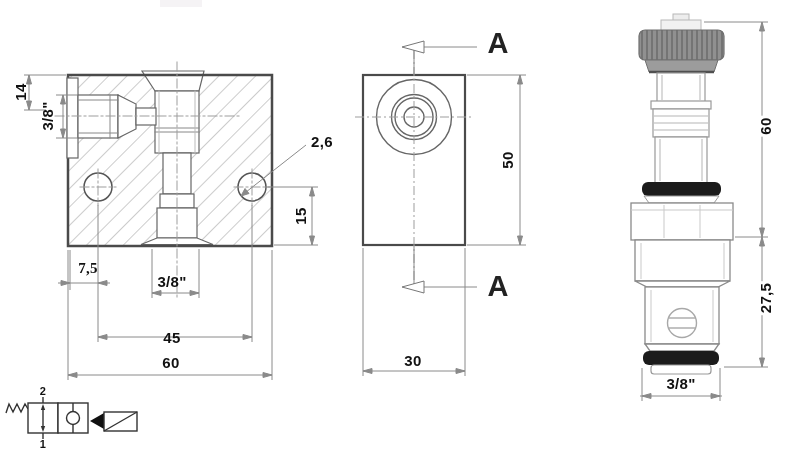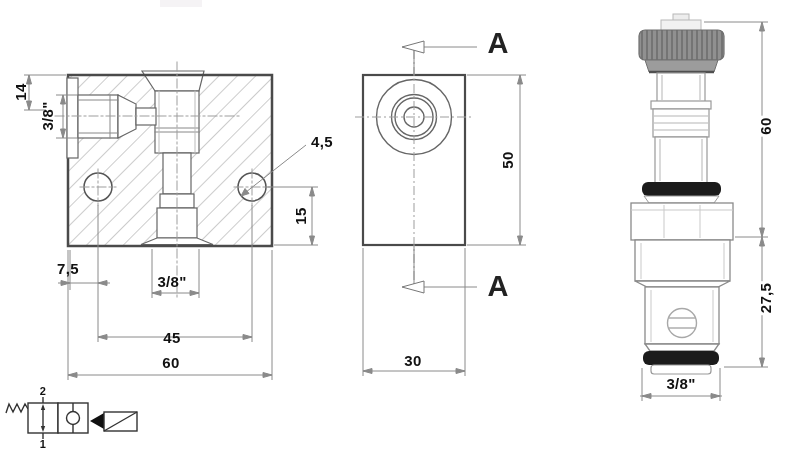--- a/index.html
+++ b/index.html
@@ -255,25 +255,25 @@
     <g>
       <polygon points="90,421 104,413 104,429" fill="#111" stroke="none"></polygon>
       <rect x="104" y="412" width="33" height="19" fill="#fff"></rect>
       <line x1="104" y1="431" x2="137" y2="412"></line>
     </g>
   </g>
 </svg>
 
 <span class="lbl rot" style="left:20px;top:92px;">14</span>
 <span class="lbl rot" style="left:47px;top:116px;">3/8"</span>
-<span class="lbl" style="left:68px;top:268px;">7,5</span>
+<span class="lbl" style="left:88px;top:268px;font-family:Liberation Serif, serif;">7,5</span>
 <span class="lbl" style="left:172px;top:281px;">3/8"</span>
 <span class="lbl" style="left:172px;top:337px;">45</span>
 <span class="lbl" style="left:171px;top:362px;">60</span>
-<span class="lbl" style="left:322px;top:141px;">4,5</span>
+<span class="lbl" style="left:322px;top:141px;">2,6</span>
 <span class="lbl rot" style="left:300px;top:216px;">15</span>
 
 <span class="lbl rot" style="left:507px;top:160px;">50</span>
 <span class="lbl" style="left:413px;top:360px;">30</span>
 <span class="lbl big" style="left:498px;top:43px;">A</span>
 <span class="lbl big" style="left:498px;top:286px;">A</span>
 
 <span class="lbl rot wbg" style="left:765px;top:126px;">60</span>
 <span class="lbl rot wbg" style="left:765px;top:298px;">27,5</span>
 <span class="lbl" style="left:681px;top:383px;">3/8"</span>

